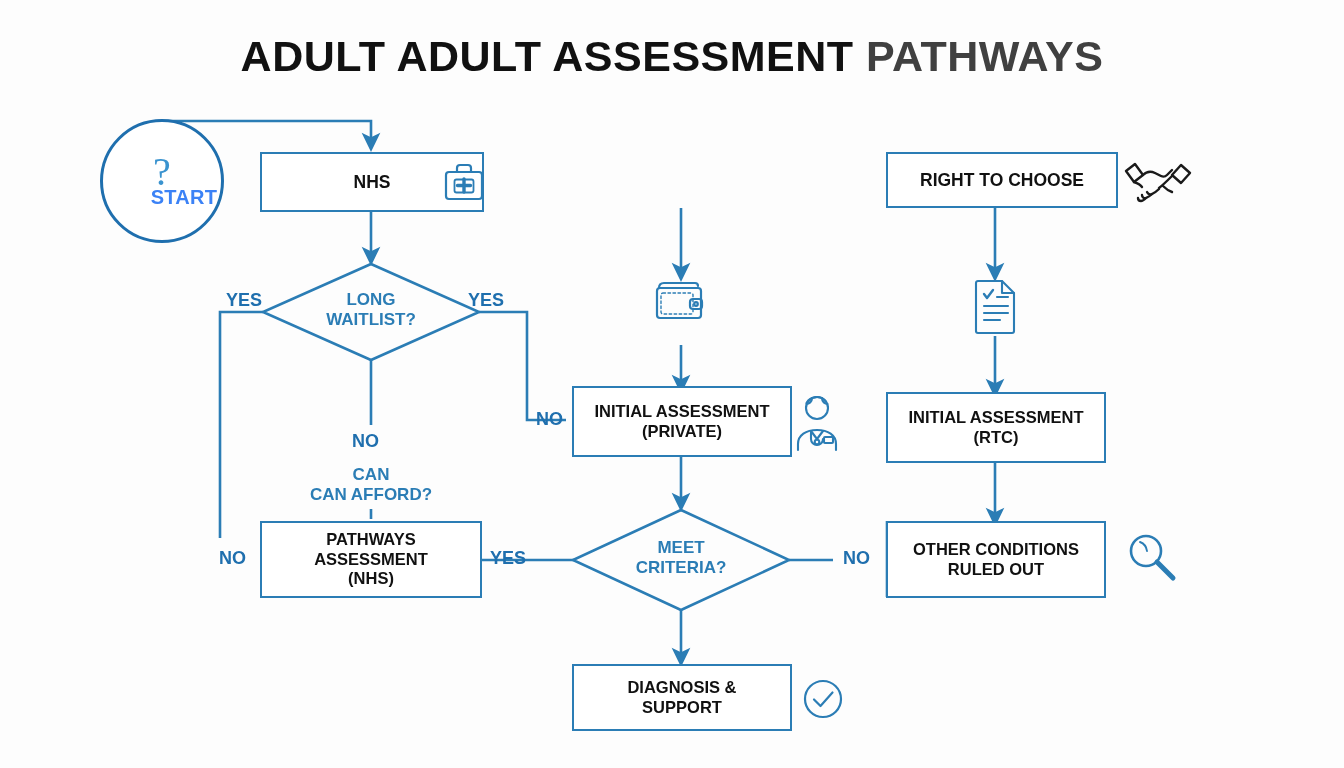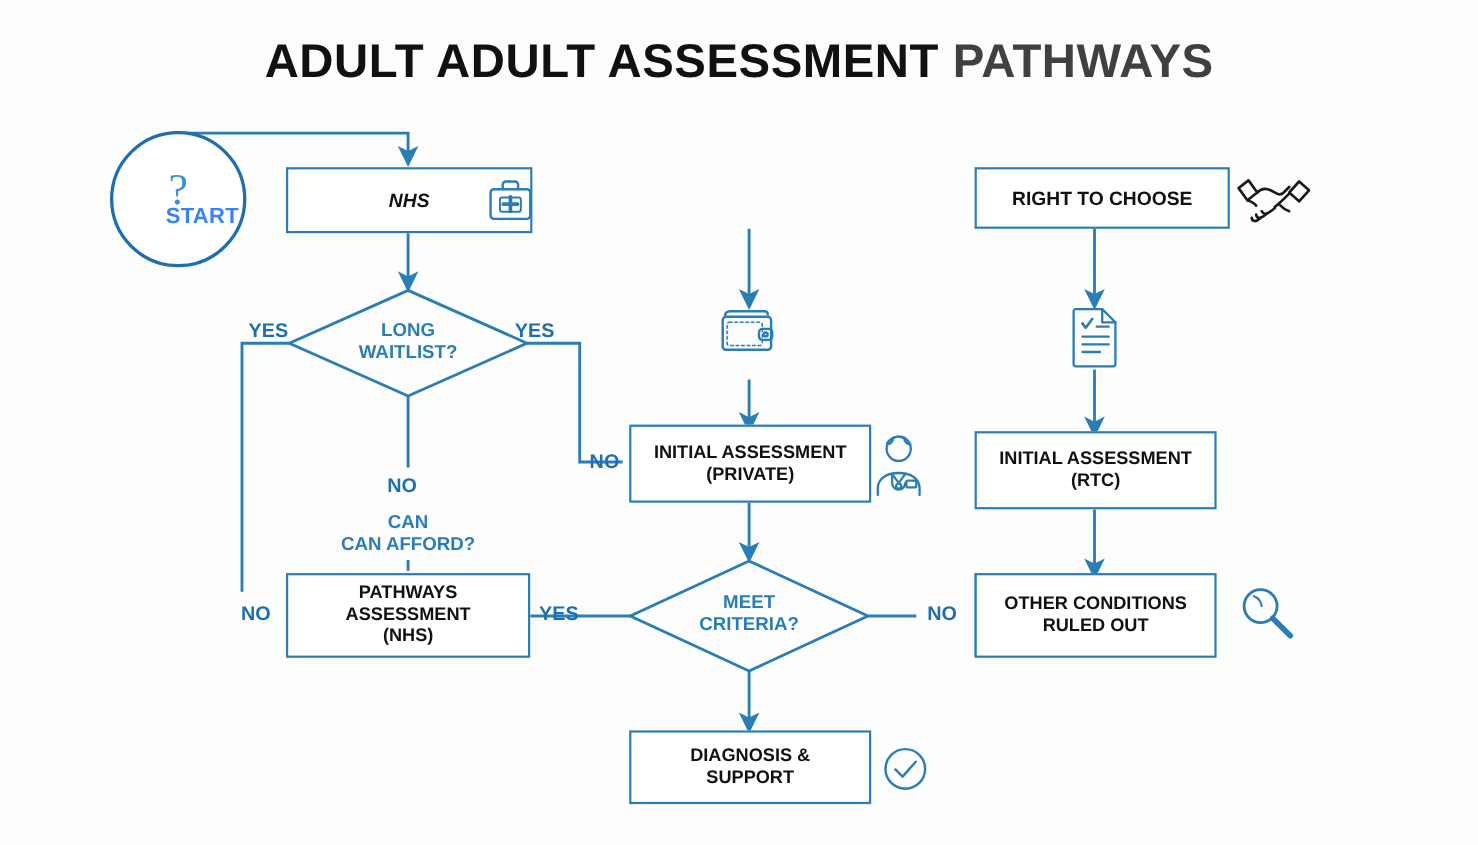--- a/index.html
+++ b/index.html
@@ -126,21 +126,21 @@
 
       <path d="M995,463 L995,517" marker-end="url(#ah)"></path>
     </g>
   </svg>
 
   <div id="start">
     <div class="qm">?</div>
     <div class="st">START</div>
   </div>
 
-  <div class="node lbl17" style="left:260px;top:152px;width:224px;height:60px;font-style:italic;">
+  <div class="node lbl17" style="left:260px;top:152px;width:224px;height:60px;">
     <span>NHS</span>
   </div>
 
 
   <div class="node lbl17" style="left:886px;top:152px;width:232px;height:56px;">
     <span>RIGHT TO CHOOSE</span>
   </div>
 
   <div class="dtext" style="left:311px;top:290px;width:120px;">LONG
 WAITLIST?</div>

